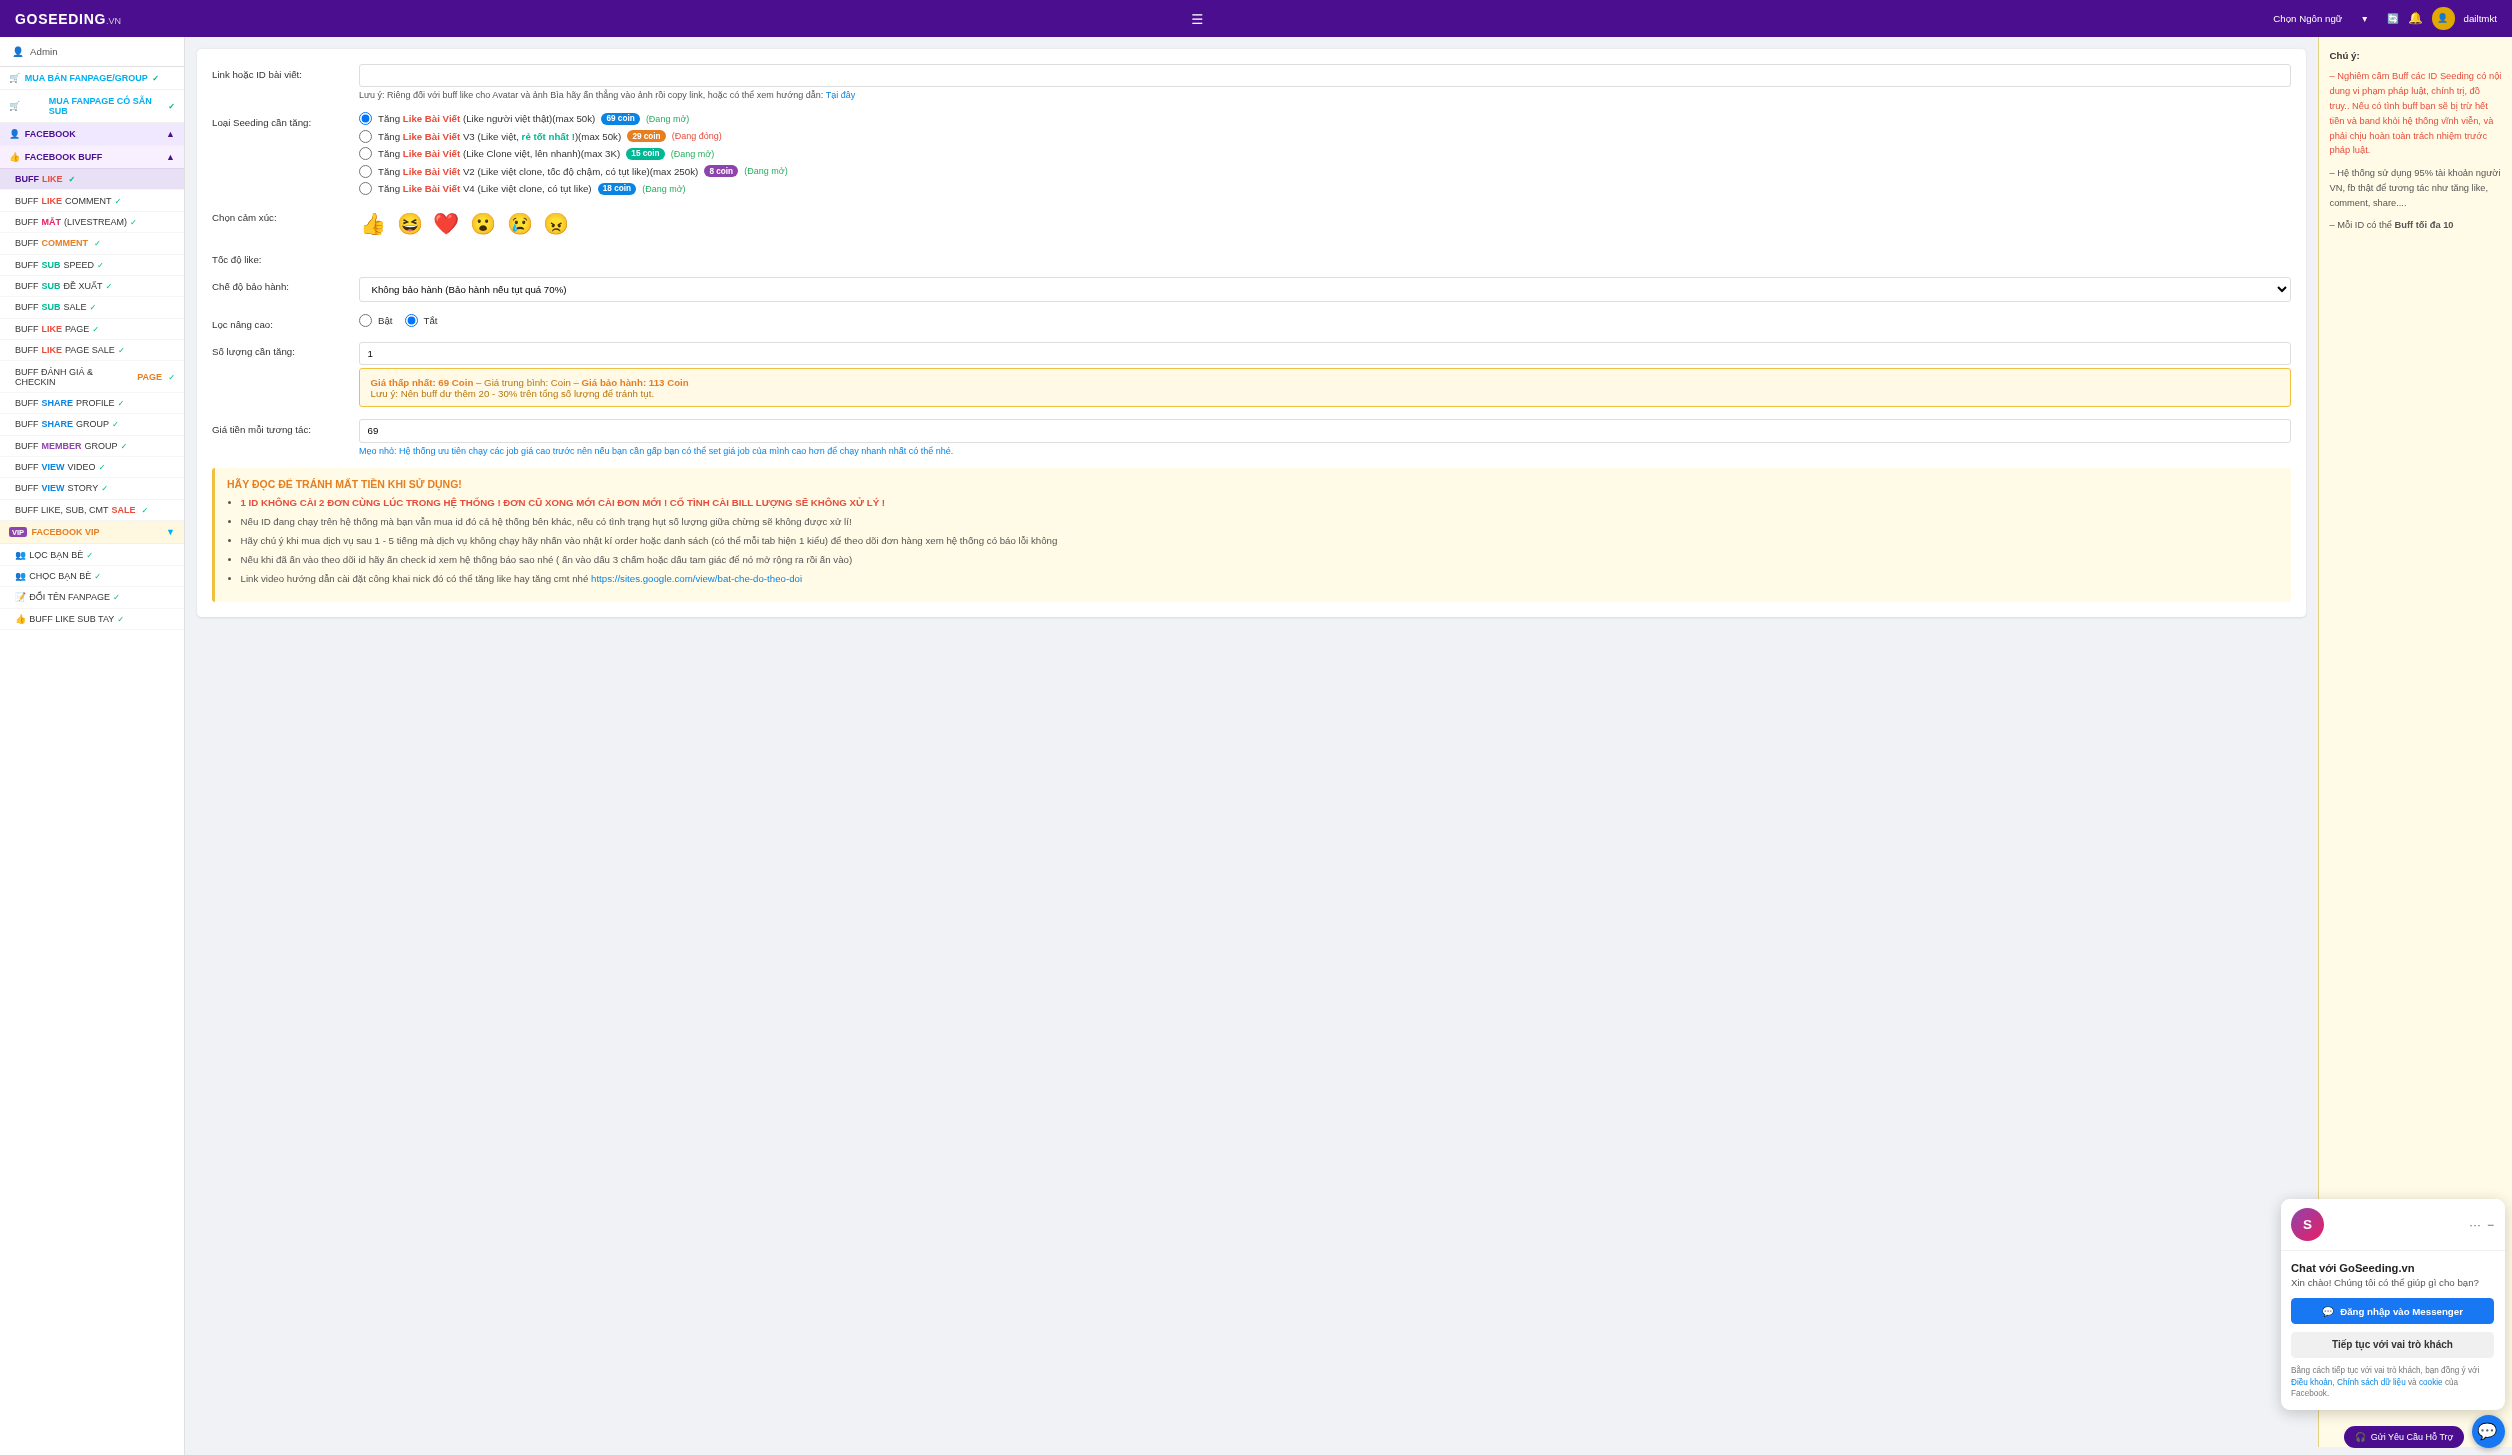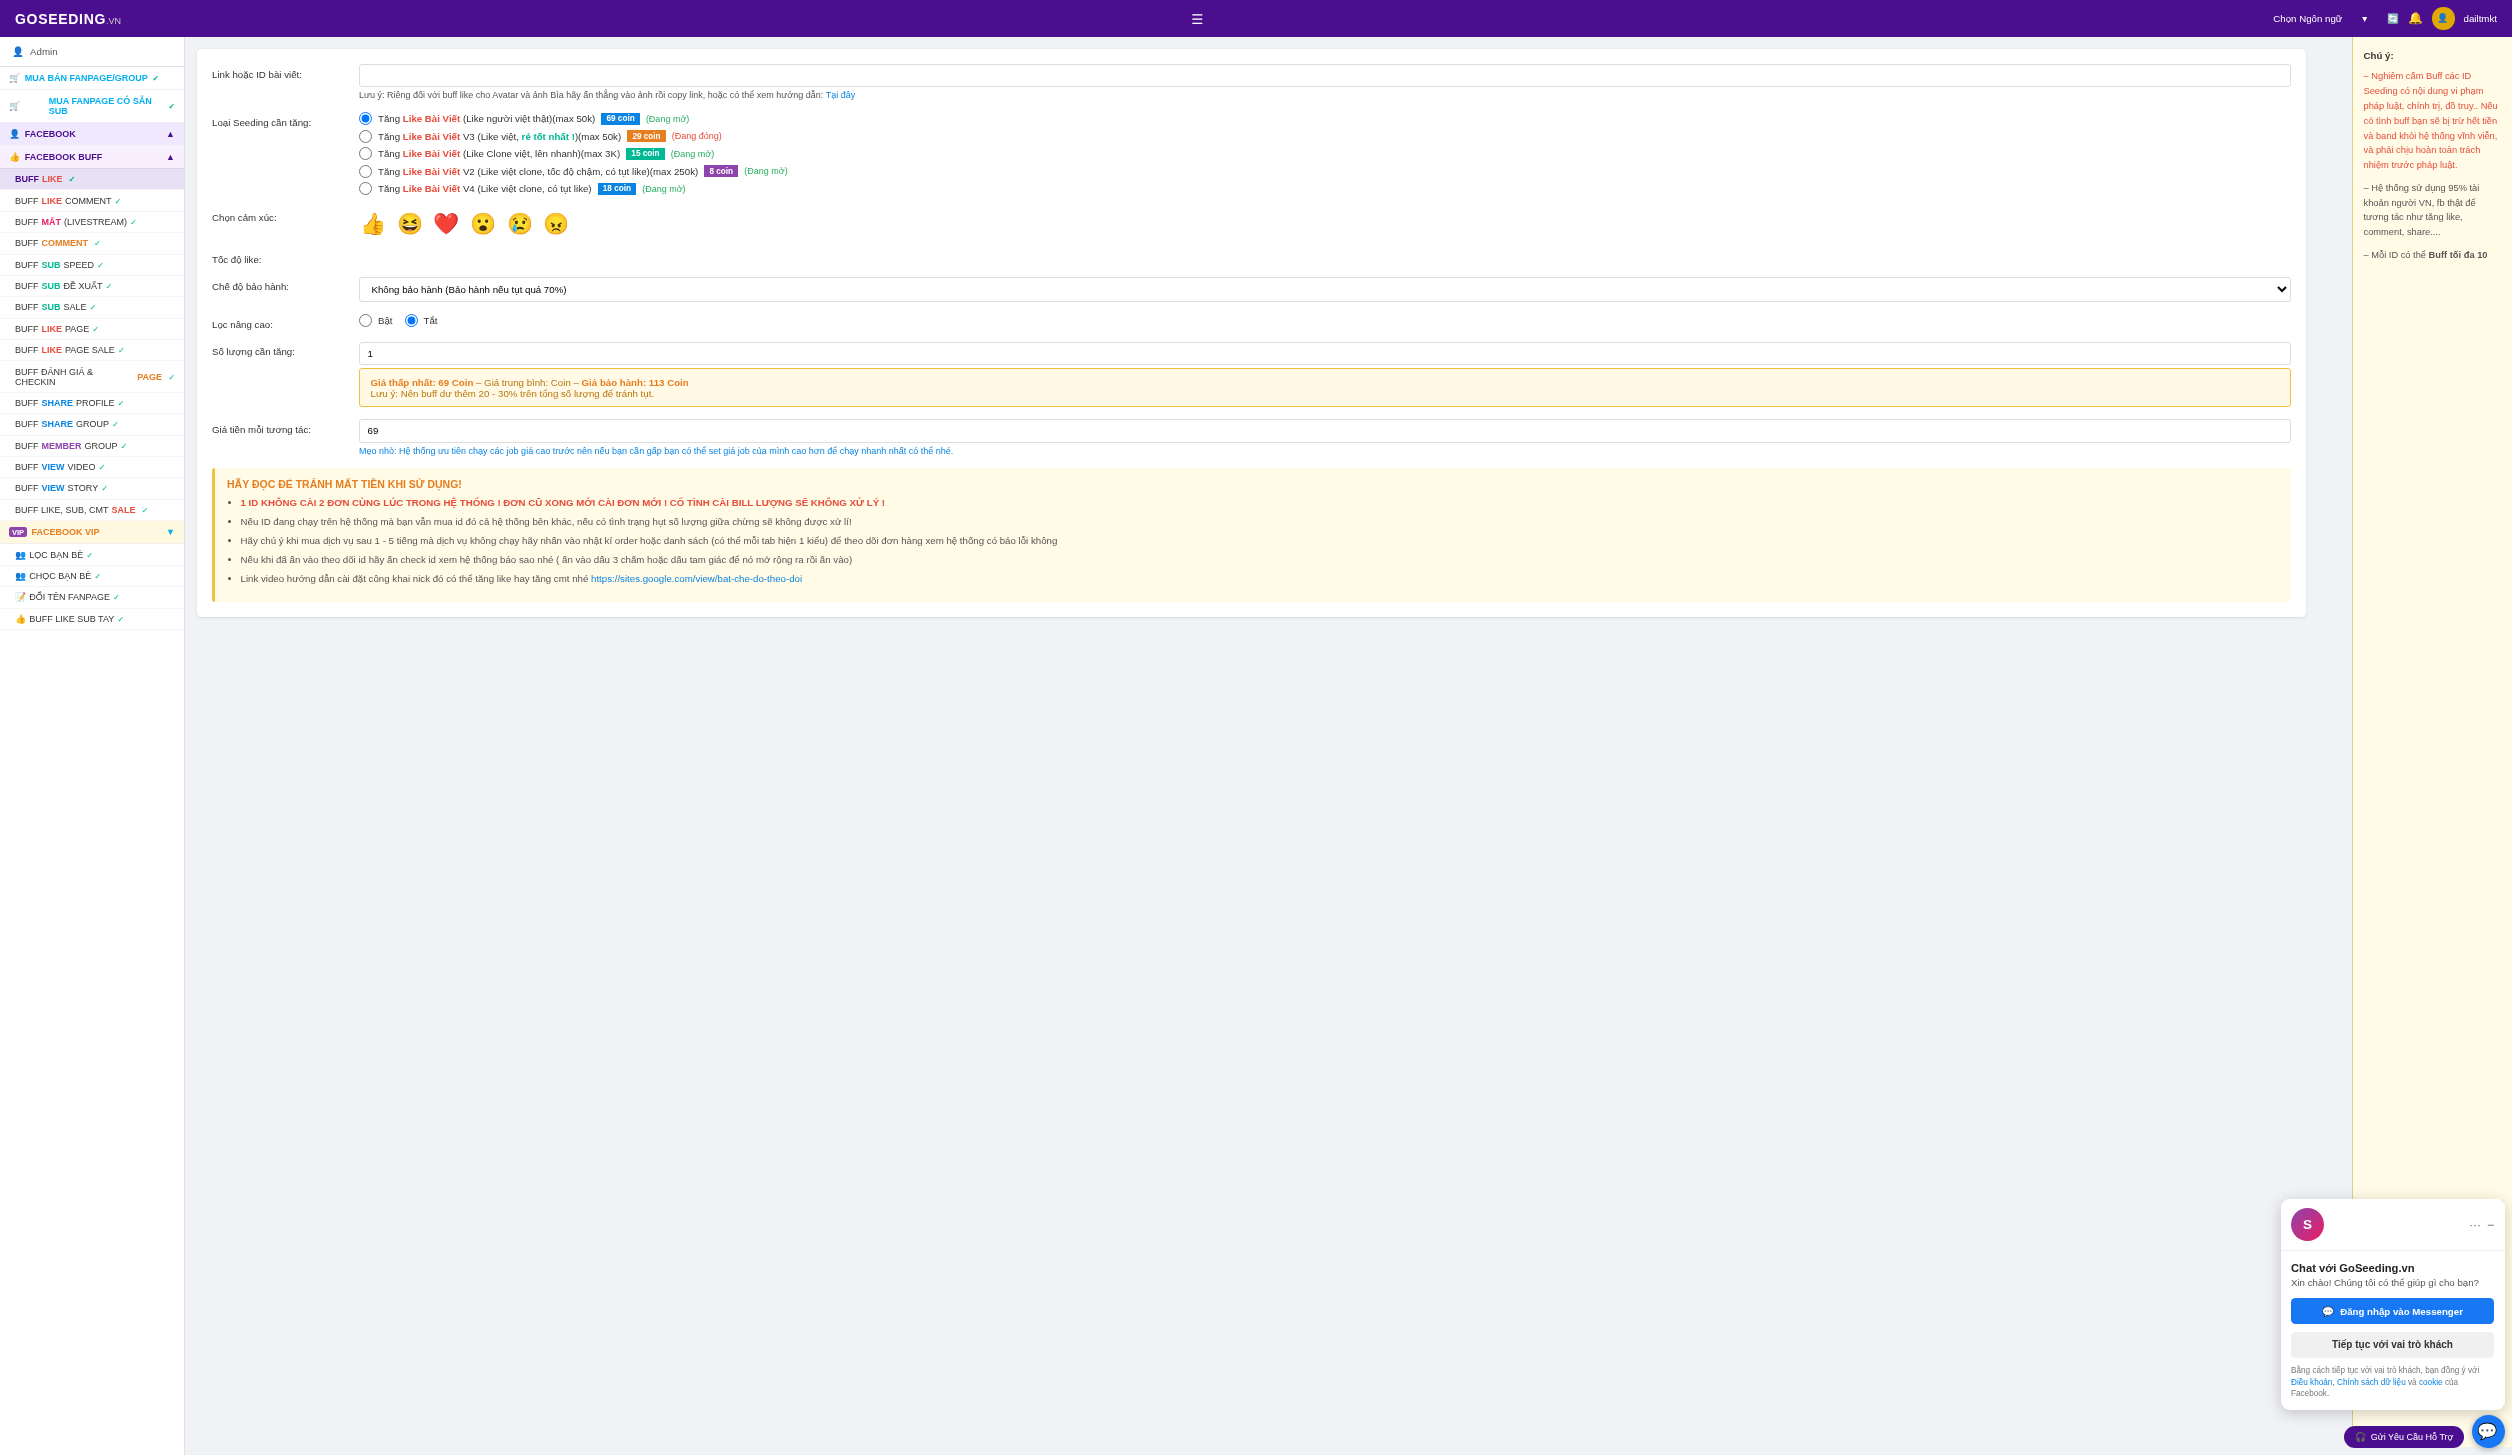--- a/index.html
+++ b/index.html
@@ -156,21 +156,21 @@
       margin-top: 3px;
     }
     .hint-link { color: #0984e3; cursor: pointer; }
 
     
     .radio-group { display: flex; flex-direction: column; gap: 4.5px; }
     .radio-item { display: flex; align-items: center; gap: 6px; font-size: 9.7px; }
     .radio-item input[type=radio] { cursor: pointer; }
     .badge {
       padding: 1.5px 5.2px;
-      border-radius: 0;
+      border-radius: 6px;
       font-size: 8.2px;
       font-weight: bold;
       color: #fff;
     }
     .badge-blue { background: #0984e3; }
     .badge-orange { background: #e67e22; }
     .badge-green { background: #00b894; }
     .badge-purple { background: #8e44ad; }
     .status-open { color: #27ae60; font-size: 9px; }
     .highlight-red { color: #e74c3c; font-weight: bold; }
@@ -232,21 +232,21 @@
     }
     .warning-box ul { padding-left: 13.5px; }
     .warning-box li { margin-bottom: 4.5px; color: #555; line-height: 1.5; }
     .warning-link { color: #0984e3; cursor: pointer; }
 
     
     .right-panel {
       position: fixed;
       top: 37px;
       right: 0;
-      width: 160px;
+      width: 194px;
       bottom: 8px;
       background: #fffbe6;
       border-left: 0.7px solid #e0d080;
       padding: 10.5px;
       overflow-y: auto;
       font-size: 9.3px;
       color: #555;
       line-height: 1.6;
     }
     .right-panel .panel-title { font-weight: bold; color: #333; margin-bottom: 6px; font-size: 9.7px; }

